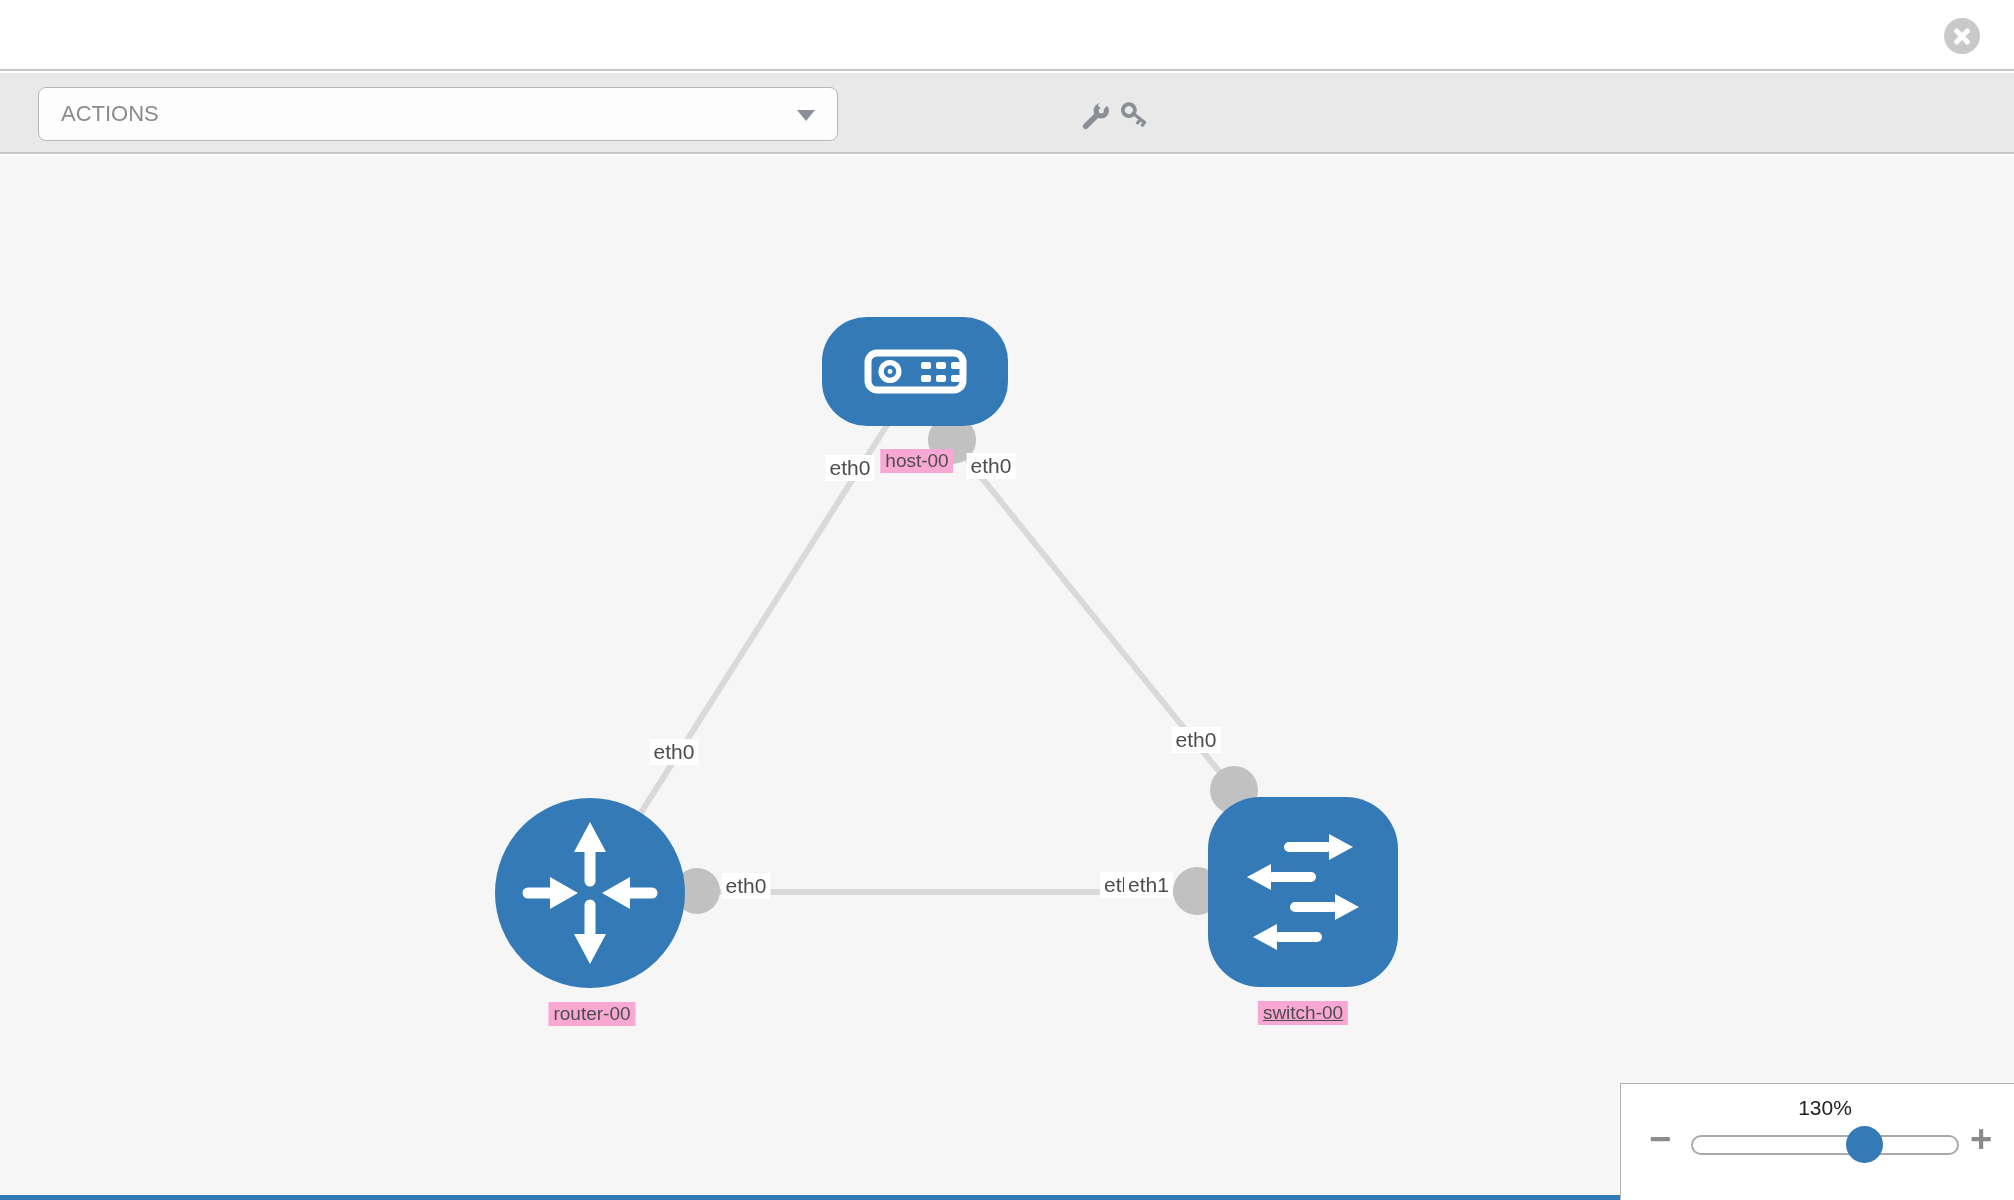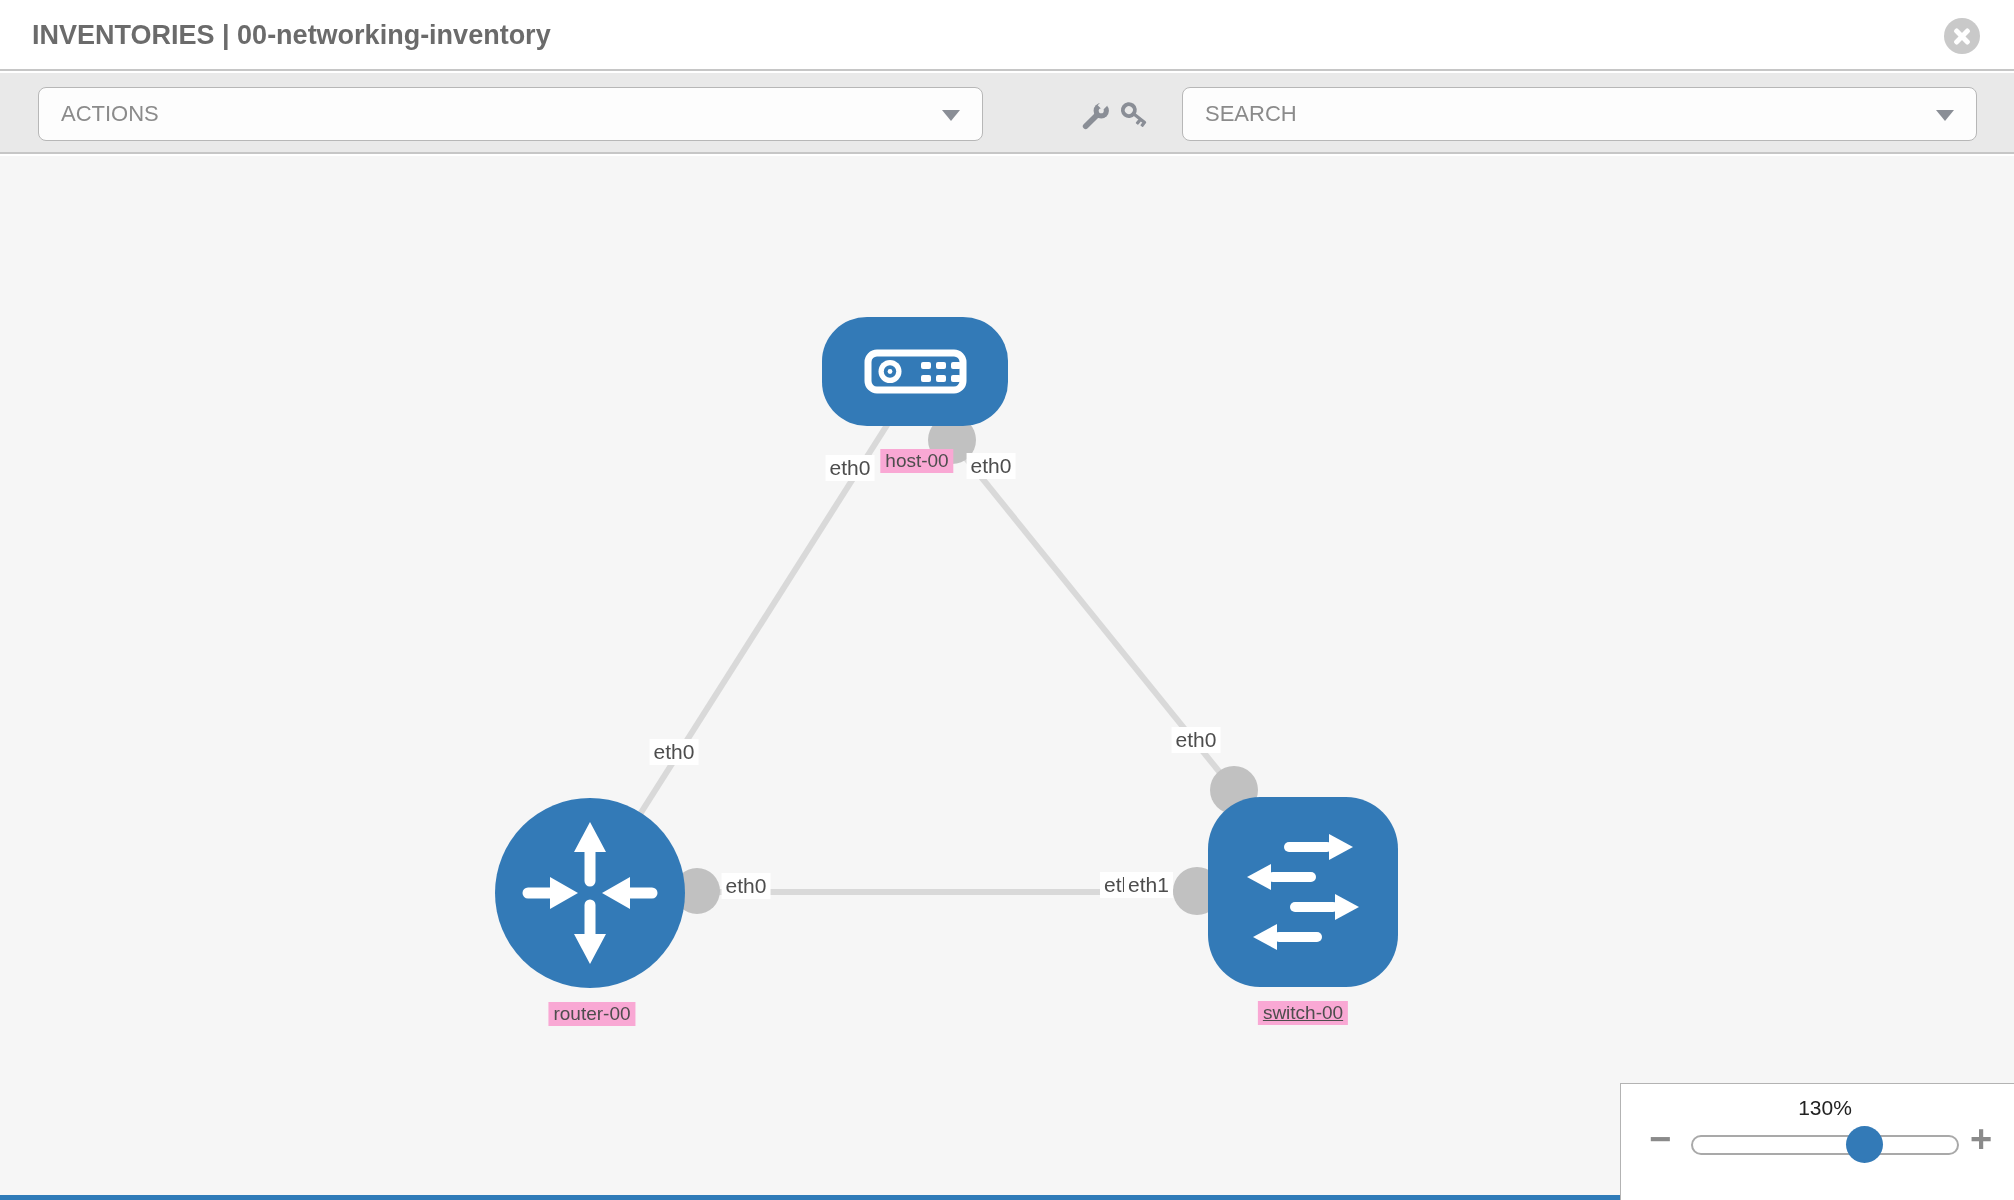--- a/index.html
+++ b/index.html
@@ -17,21 +17,21 @@
     left:8px; top:16px; width:20px; height:5px; border-radius:2px; background:#ffffff; }
   .close-btn::before { transform:rotate(45deg); }
   .close-btn::after  { transform:rotate(-45deg); }
 
   
   .toolbar { position:absolute; left:0; top:73px; width:2014px; height:81px;
     background:#e9e9e9; border-bottom:2px solid #c6c6c6; }
   .combo { position:absolute; top:14px; height:54px; background:#fdfdfd;
     border:1px solid #b7b7b7; border-radius:8px; display:flex; align-items:center;
     padding:0 22px; font-size:22px; color:#8b8b8b; cursor:pointer; }
-  .combo-actions { left:38px;  width:945px; }
+  .combo-actions { left:38px;  width:800px; }
   .combo-search  { left:1182px; width:795px; }
   .caret { position:absolute; right:22px; top:22px; width:0; height:0;
     border-left:9px solid transparent; border-right:9px solid transparent;
     border-top:11px solid #8a8e96; }
   .tool-icon { position:absolute; top:25px; width:34px; height:34px; cursor:pointer; }
   .tool-wrench { left:1080px; }
   .tool-key    { left:1117px; }
 
   
   .canvas { position:absolute; left:0; top:156px; width:2014px; height:1044px;
@@ -59,21 +59,20 @@
   .zoom-plus  { left:349px; }
   .zoom-track { position:absolute; left:70px; top:51px; width:268px; height:20px;
     background:#ffffff; border:2px solid #a9a9a9; border-radius:10px; cursor:pointer; }
   .zoom-thumb { position:absolute; left:225px; top:42px; width:37px; height:37px;
     border-radius:50%; background:#337ab7; cursor:pointer; }
 </style>
 </head>
 <body>
 
 <div class="header">
-  <div class="header-title">INVENTORIES | 00-networking-inventory</div>
   <div class="close-btn"></div>
 </div>
 
 <div class="toolbar">
   <div class="combo combo-actions">
     <span>ACTIONS</span>
     <span class="caret"></span>
   </div>
 
   <svg class="tool-icon tool-wrench" viewBox="0 0 24 24">
@@ -85,24 +84,20 @@
 
   <svg class="tool-icon tool-key" viewBox="0 0 24 24">
     <g transform="rotate(38 12 12)" fill="#8a8e96">
       <circle cx="7" cy="11.5" r="4.2" fill="none" stroke="#8a8e96" stroke-width="2.8"></circle>
       <rect x="10.8" y="10.4" width="11.4" height="2.3" rx="1"></rect>
       <rect x="16.3" y="12" width="2.3" height="3.8" rx="0.6"></rect>
       <rect x="19.9" y="12" width="2.3" height="3.1" rx="0.6"></rect>
     </g>
   </svg>
 
-  <div class="combo combo-search">
-    <span>SEARCH</span>
-    <span class="caret"></span>
-  </div>
 </div>
 
 <div class="canvas">
 
   <svg class="topo-svg" width="2014" height="1044" viewBox="0 0 2014 1044">
 
     <g stroke="#d9d9d9" stroke-width="6">
       <line x1="590" y1="737" x2="915" y2="225"></line>
       <line x1="948" y1="280" x2="1234" y2="634"></line>
       <line x1="590" y1="736" x2="1303" y2="736"></line>

